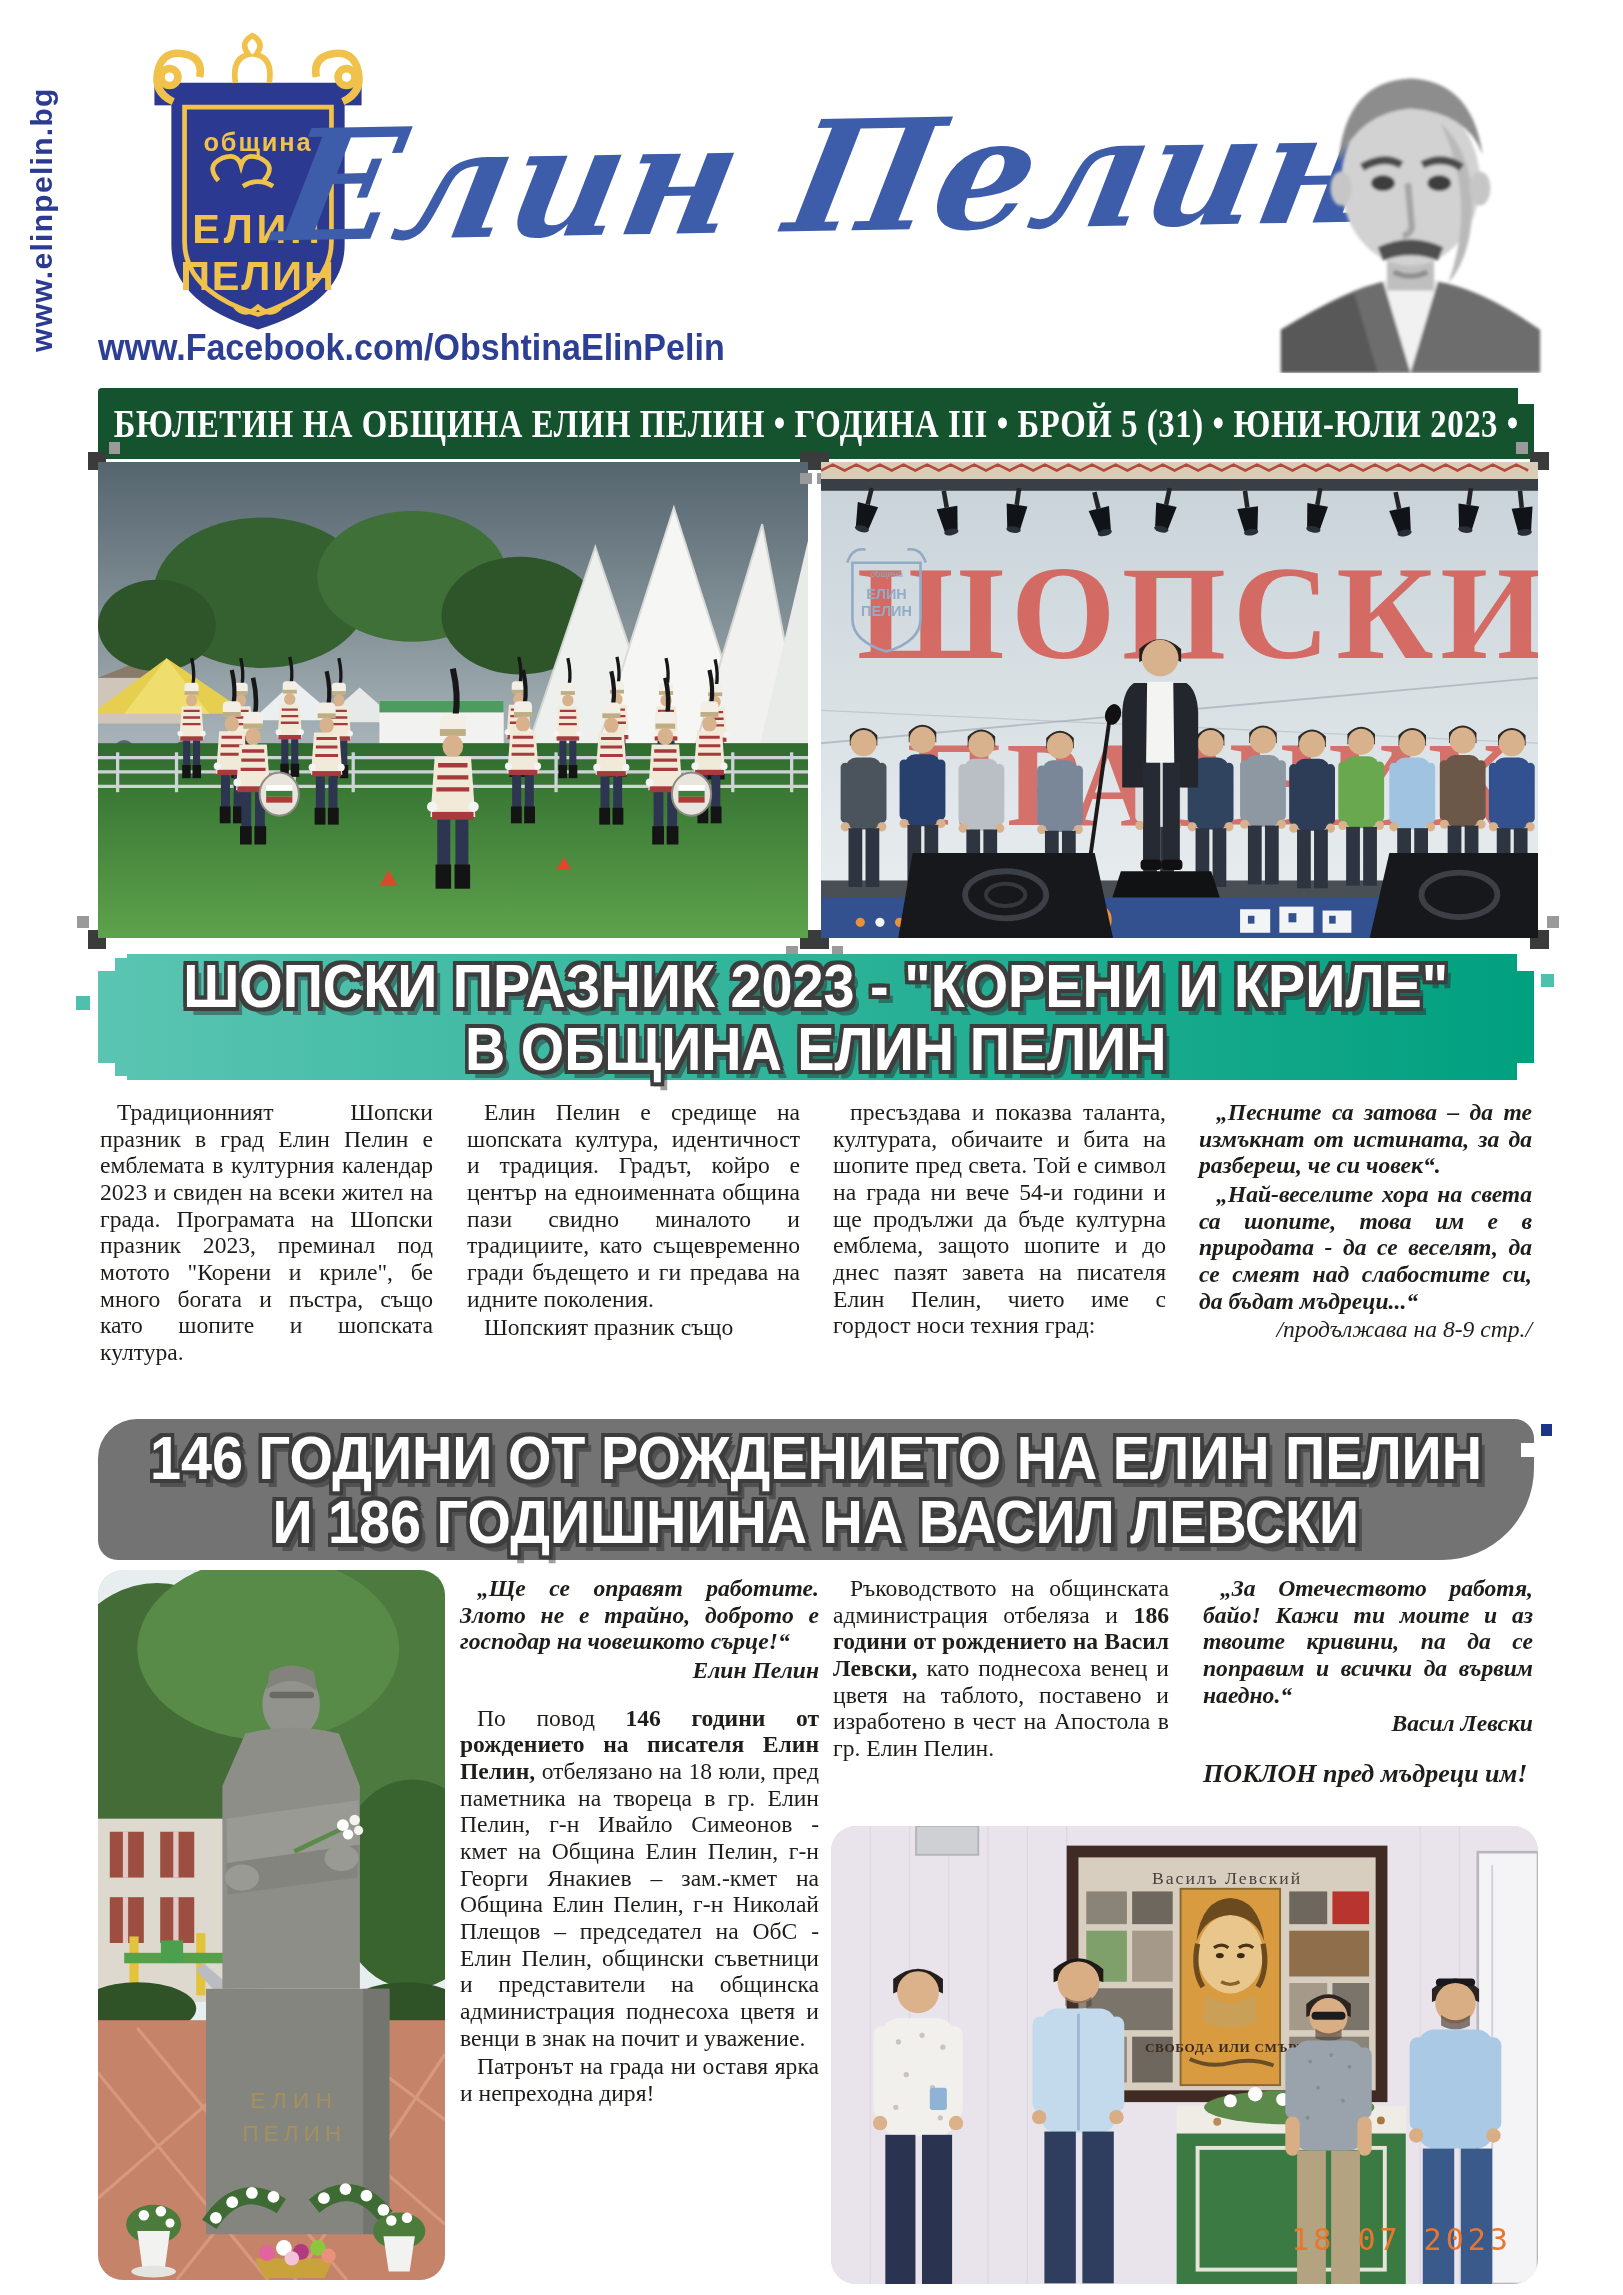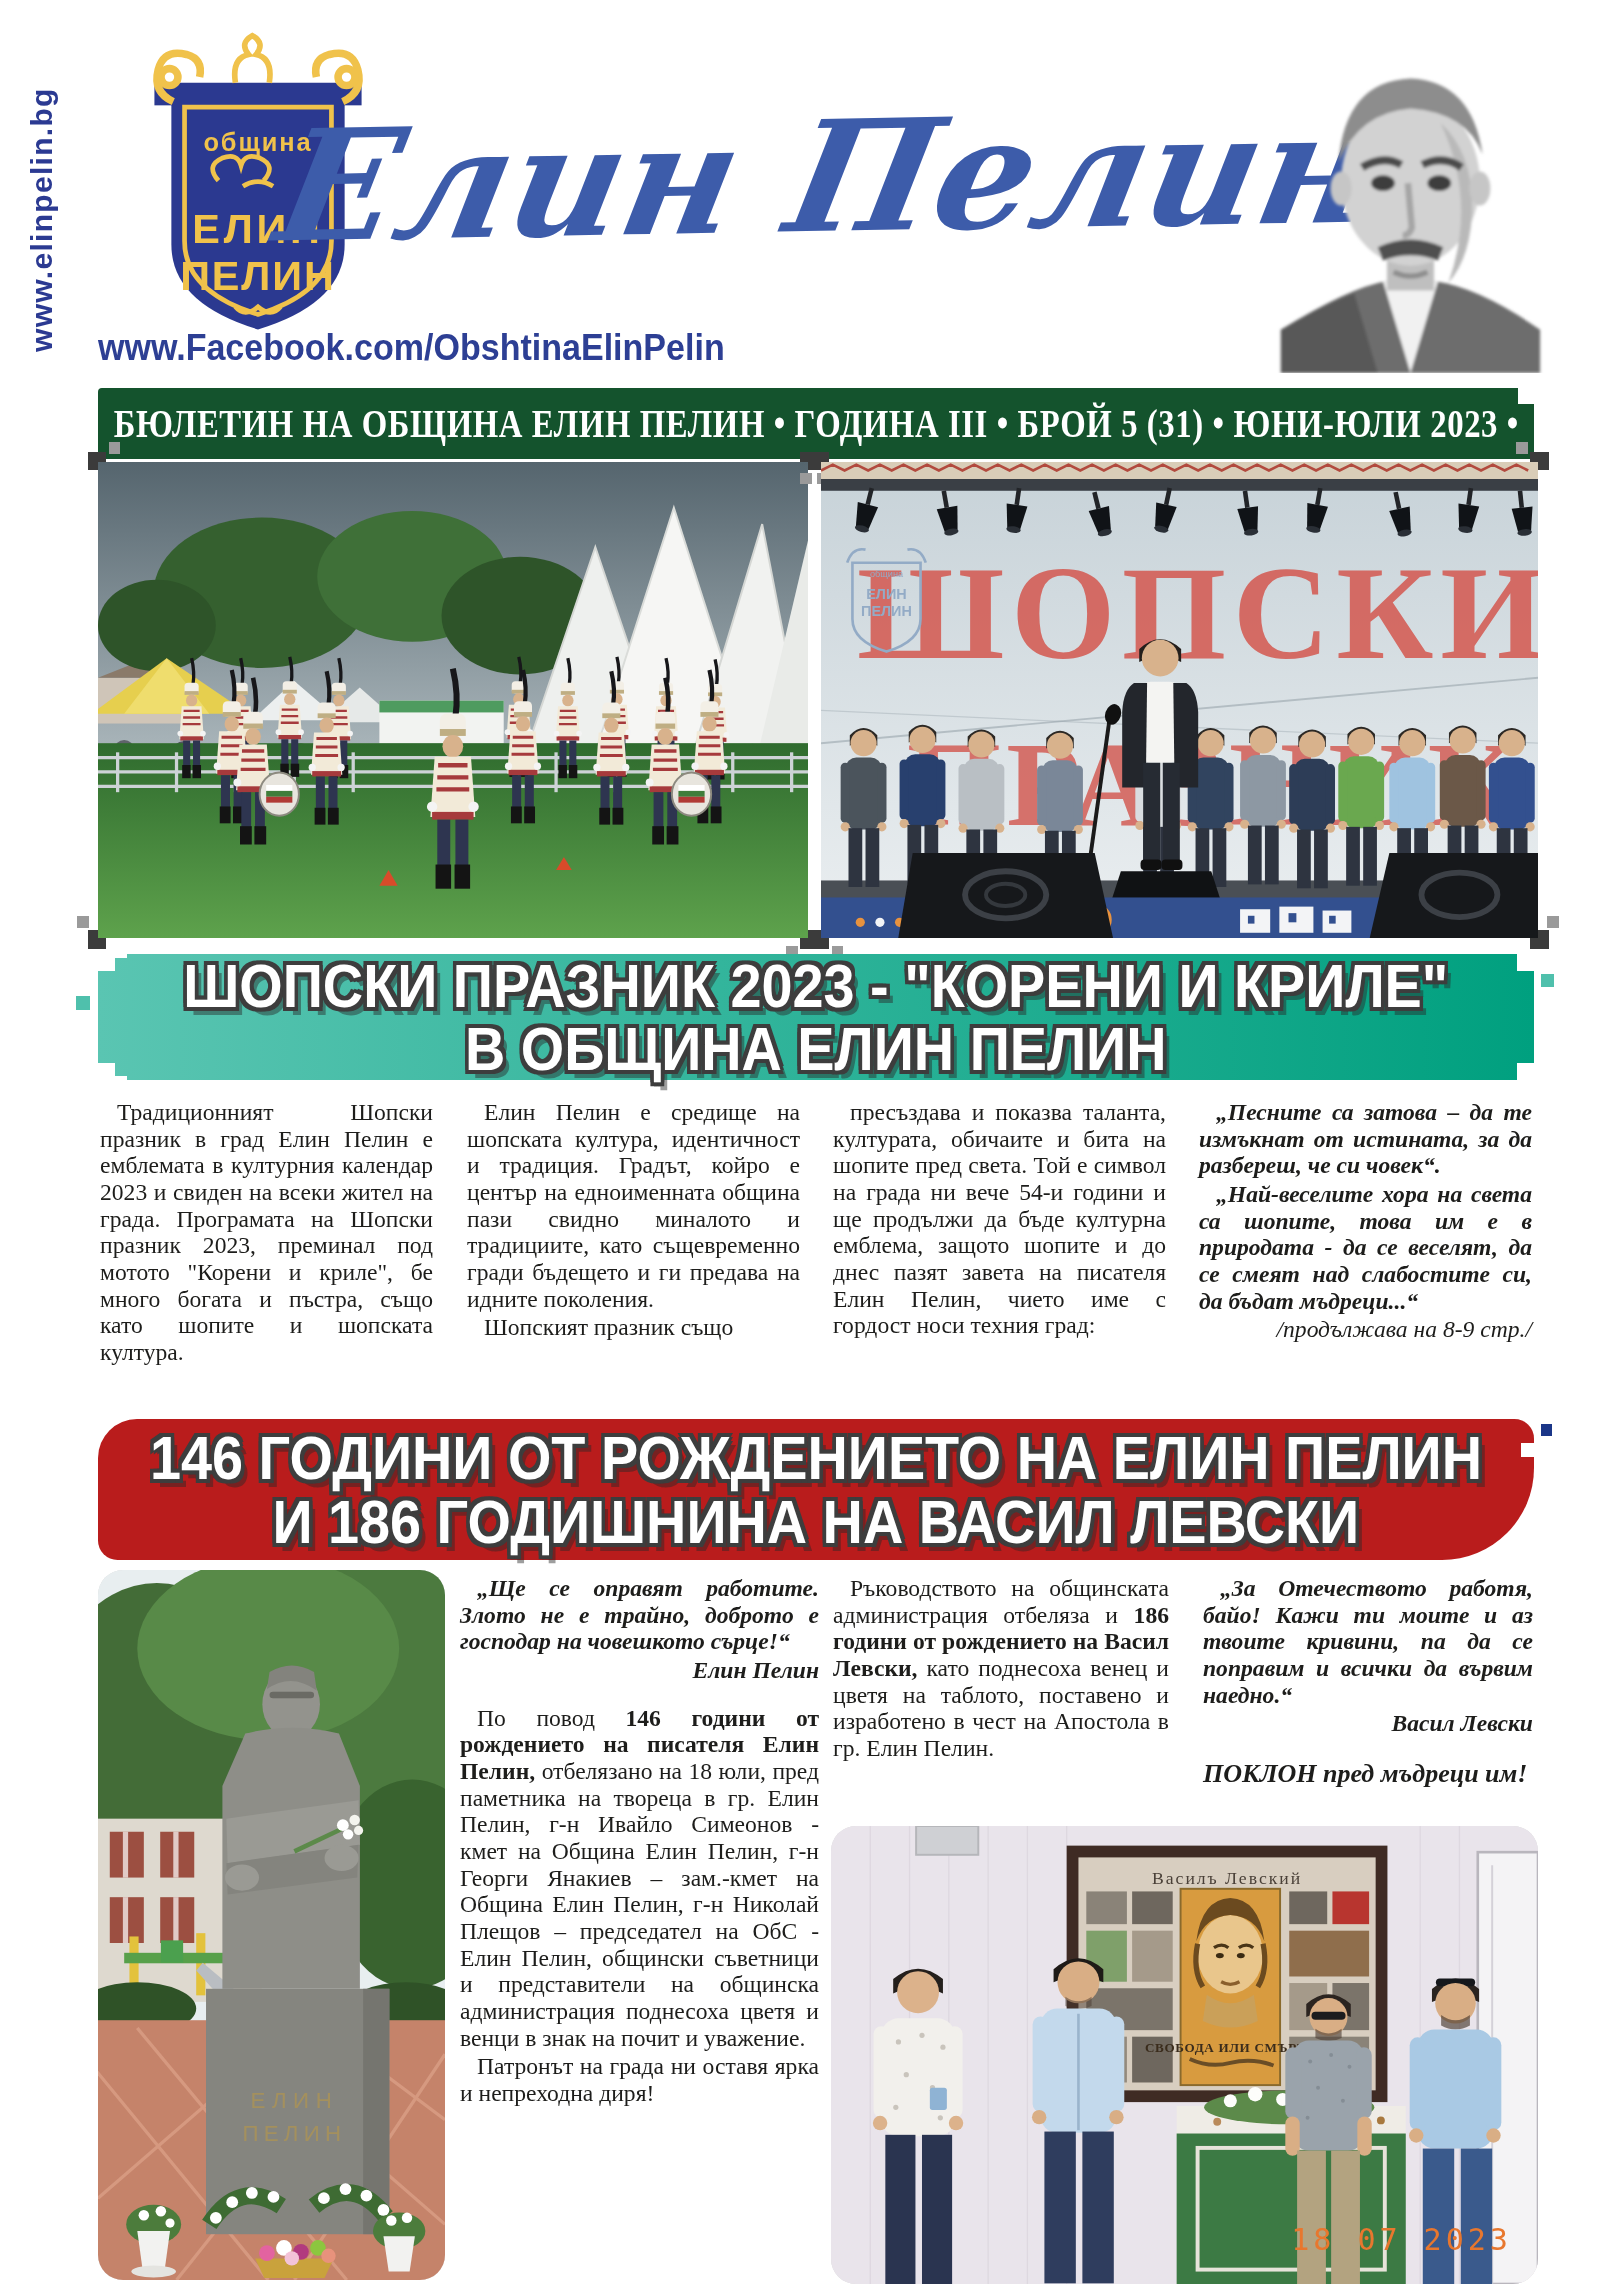--- a/index.html
+++ b/index.html
@@ -41,21 +41,21 @@
   
   .banner{position:absolute;left:98px;width:1436px;display:flex;flex-direction:column;
     align-items:center;justify-content:center;}
   .banner .hl{font-family:"Liberation Sans",sans-serif;font-weight:bold;font-size:62px;
     color:#ffffff;white-space:nowrap;letter-spacing:0;line-height:1.02;
     transform:scaleX(.9);
     text-shadow:-3.9px -3.9px 0 #3d3d3d,3.9px -3.9px 0 #3d3d3d,-3.9px 3.9px 0 #3d3d3d,3.9px 3.9px 0 #3d3d3d,
        -3.9px 0 0 #3d3d3d,3.9px 0 0 #3d3d3d,0 -3.9px 0 #3d3d3d,0 3.9px 0 #3d3d3d,
        7.2px 7.9px 0 rgba(40,40,40,.45);}
   .banner.green{top:954px;height:126px;background:linear-gradient(90deg,#5ac5b2,#00a07f);border-radius:5.2px;}
-  .banner.blue{top:1419px;height:141px;background:#b91c1c;border-radius:39px 19.6px 92px 19.6px;}
+  .banner.blue{top:1419px;height:141px;background:#737373;border-radius:39px 19.6px 92px 19.6px;}
 
   
   .col{position:absolute;text-align:justify;font-size:23.6px;line-height:1.13;}
   .col p{margin:2px;text-indent:17px;}
   .q{font-weight:bold;font-style:italic;}
   .author{text-align:right;font-weight:bold;font-style:italic;text-indent:0 !important;}
   .cont{font-style:italic;text-align:right;text-indent:0 !important;}
   .bow{font-weight:bold;font-style:italic;font-size:26px;margin-top:22px !important;text-indent:0 !important;}
   .gap{height:17px;}
 </style>

